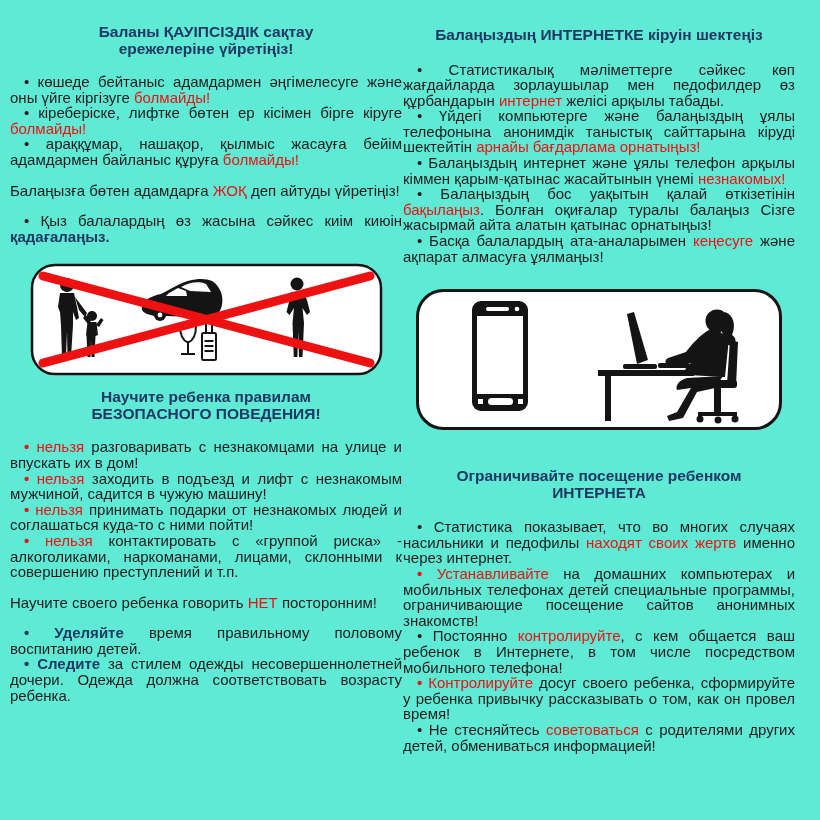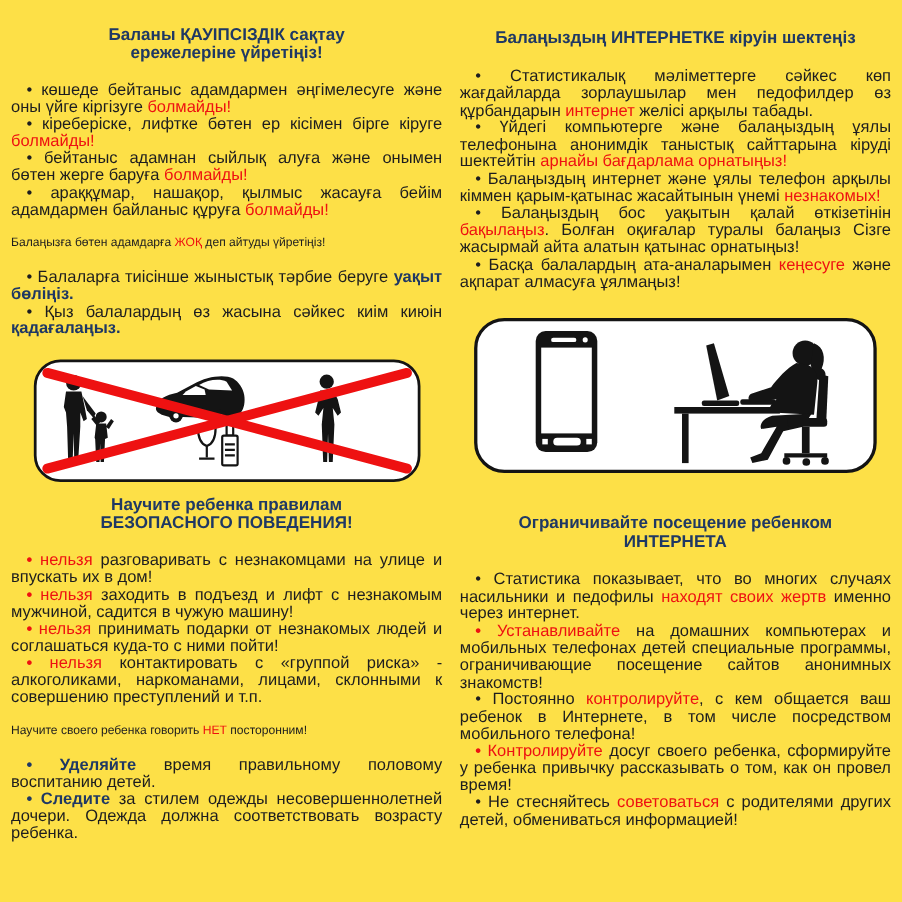--- a/index.html
+++ b/index.html
@@ -2,42 +2,42 @@
 <html style="--navy: #1f3864; --red: #ee1111; --ink: #1d1d1f;"><head>
 <meta charset="utf-8">
 <style>
   :root{
     --navy:#1f3864;
     --red:#ee1111;
     --ink:#1d1d1f;
   }
   html,body{margin:0;padding:0;background:#fff;}
   .page{
-    position:relative;width:820px;height:820px;background:#fde047;overflow:hidden;
+    position:relative;width:820px;height:820px;background:#5eead4;overflow:hidden;
     font-family:"Liberation Sans", sans-serif;color:var(--ink);
   }
   .col{position:absolute;top:0;}
   .col-left{left:10px;width:392px;}
-  .col-right{left:418px;width:392px;}
+  .col-right{left:403px;width:392px;}
 
   .heading{
     color:var(--navy);font-weight:bold;font-size:15.5px;line-height:16.5px;
     text-align:center;margin:0 auto;
   }
   .col-left .heading1{margin:24px auto 17px;max-width:278px;}
   .col-left .heading2{margin:13px auto 17px;max-width:262px;text-align:center;}
   .col-right .heading1{margin:27px auto 18px;max-width:392px;}
   .col-right .heading2{margin:37px auto 18px;max-width:308px;}
 
   .bullets{margin:0;}
   .bullet-p{
     margin:0;font-size:15px;line-height:15.6px;text-align:justify;text-indent:14px;
   }
   .standalone{
-    margin:15px 0;font-size:11px;line-height:15.6px;text-align:justify;text-indent:0;
+    margin:15px 0;font-size:15px;line-height:15.6px;text-align:justify;text-indent:0;
   }
   .s-n{color:var(--ink);}
   .s-r{color:var(--red);font-weight:normal;}
   .s-b{color:var(--navy);font-weight:bold;}
   .dot-black{color:var(--ink);}
   .dot-red{color:var(--red);font-weight:bold;}
   .dot-blue{color:var(--navy);font-weight:bold;}
 
   .figure1{display:block;width:353px;height:113px;margin:19px auto 0;}
   .figure2{display:block;width:368px;height:143px;margin:24px auto 0;}
@@ -46,26 +46,24 @@
 </head>
 <body>
 
 <div class="page">
 
   <section class="col col-left">
     <h2 class="heading heading1">Баланы ҚАУІПСІЗДІК сақтау ережелеріне үйретіңіз!</h2>
     <div class="bullets">
         <p class="bullet-p"><span class="dot-black">• </span><span class="s-n">көшеде бейтаныс адамдармен әңгімелесуге және оны үйге кіргізуге </span><span class="s-r">болмайды!</span></p>
         <p class="bullet-p"><span class="dot-black">• </span><span class="s-n">кіреберіске, лифтке бөтен ер кісімен бірге кіруге </span><span class="s-r">болмайды!</span></p>
-        <p class="bullet-p"><span class="dot-black">• </span><span class="s-n">бейтаныс адамнан сыйлық алуға және онымен бөтен жерге баруға </span><span class="s-r">болмайды!</span></p>
         <p class="bullet-p"><span class="dot-black">• </span><span class="s-n">араққұмар, нашақор, қылмыс жасауға бейім адамдармен байланыс құруға </span><span class="s-r">болмайды!</span></p>
       </div>
     <p class="standalone"><span class="s-n">Балаңызға бөтен адамдарға </span><span class="s-r">ЖОҚ</span><span class="s-n"> деп айтуды үйретіңіз!</span></p>
     <div class="bullets">
-        <p class="bullet-p"><span class="dot-black">• </span><span class="s-n">Балаларға тиісінше жыныстық тәрбие беруге </span><span class="s-b">уақыт бөліңіз.</span></p>
         <p class="bullet-p"><span class="dot-black">• </span><span class="s-n">Қыз балалардың өз жасына сәйкес киім киюін </span><span class="s-b">қадағалаңыз.</span></p>
       </div>
 
     <svg class="figure1" viewBox="0 0 353 113" aria-hidden="true">
       <rect x="2" y="2" width="349" height="109" rx="23" fill="#ffffff" stroke="#141414" stroke-width="2.5"></rect>
       <g fill="#141414">
         <circle cx="37" cy="22" r="7"></circle>
         <path d="M30 30 L44 30 L47 44 L49 55 L46 57 L43 49 L43 62 L41 94 L37.5 94 L37 68 L36 94 L32 94 L31 62 L30 49 L28 44 Z"></path>
         <path d="M45 34 L57 50 L55 54 L49 47 Z"></path>
         <circle cx="62" cy="53" r="5"></circle>

